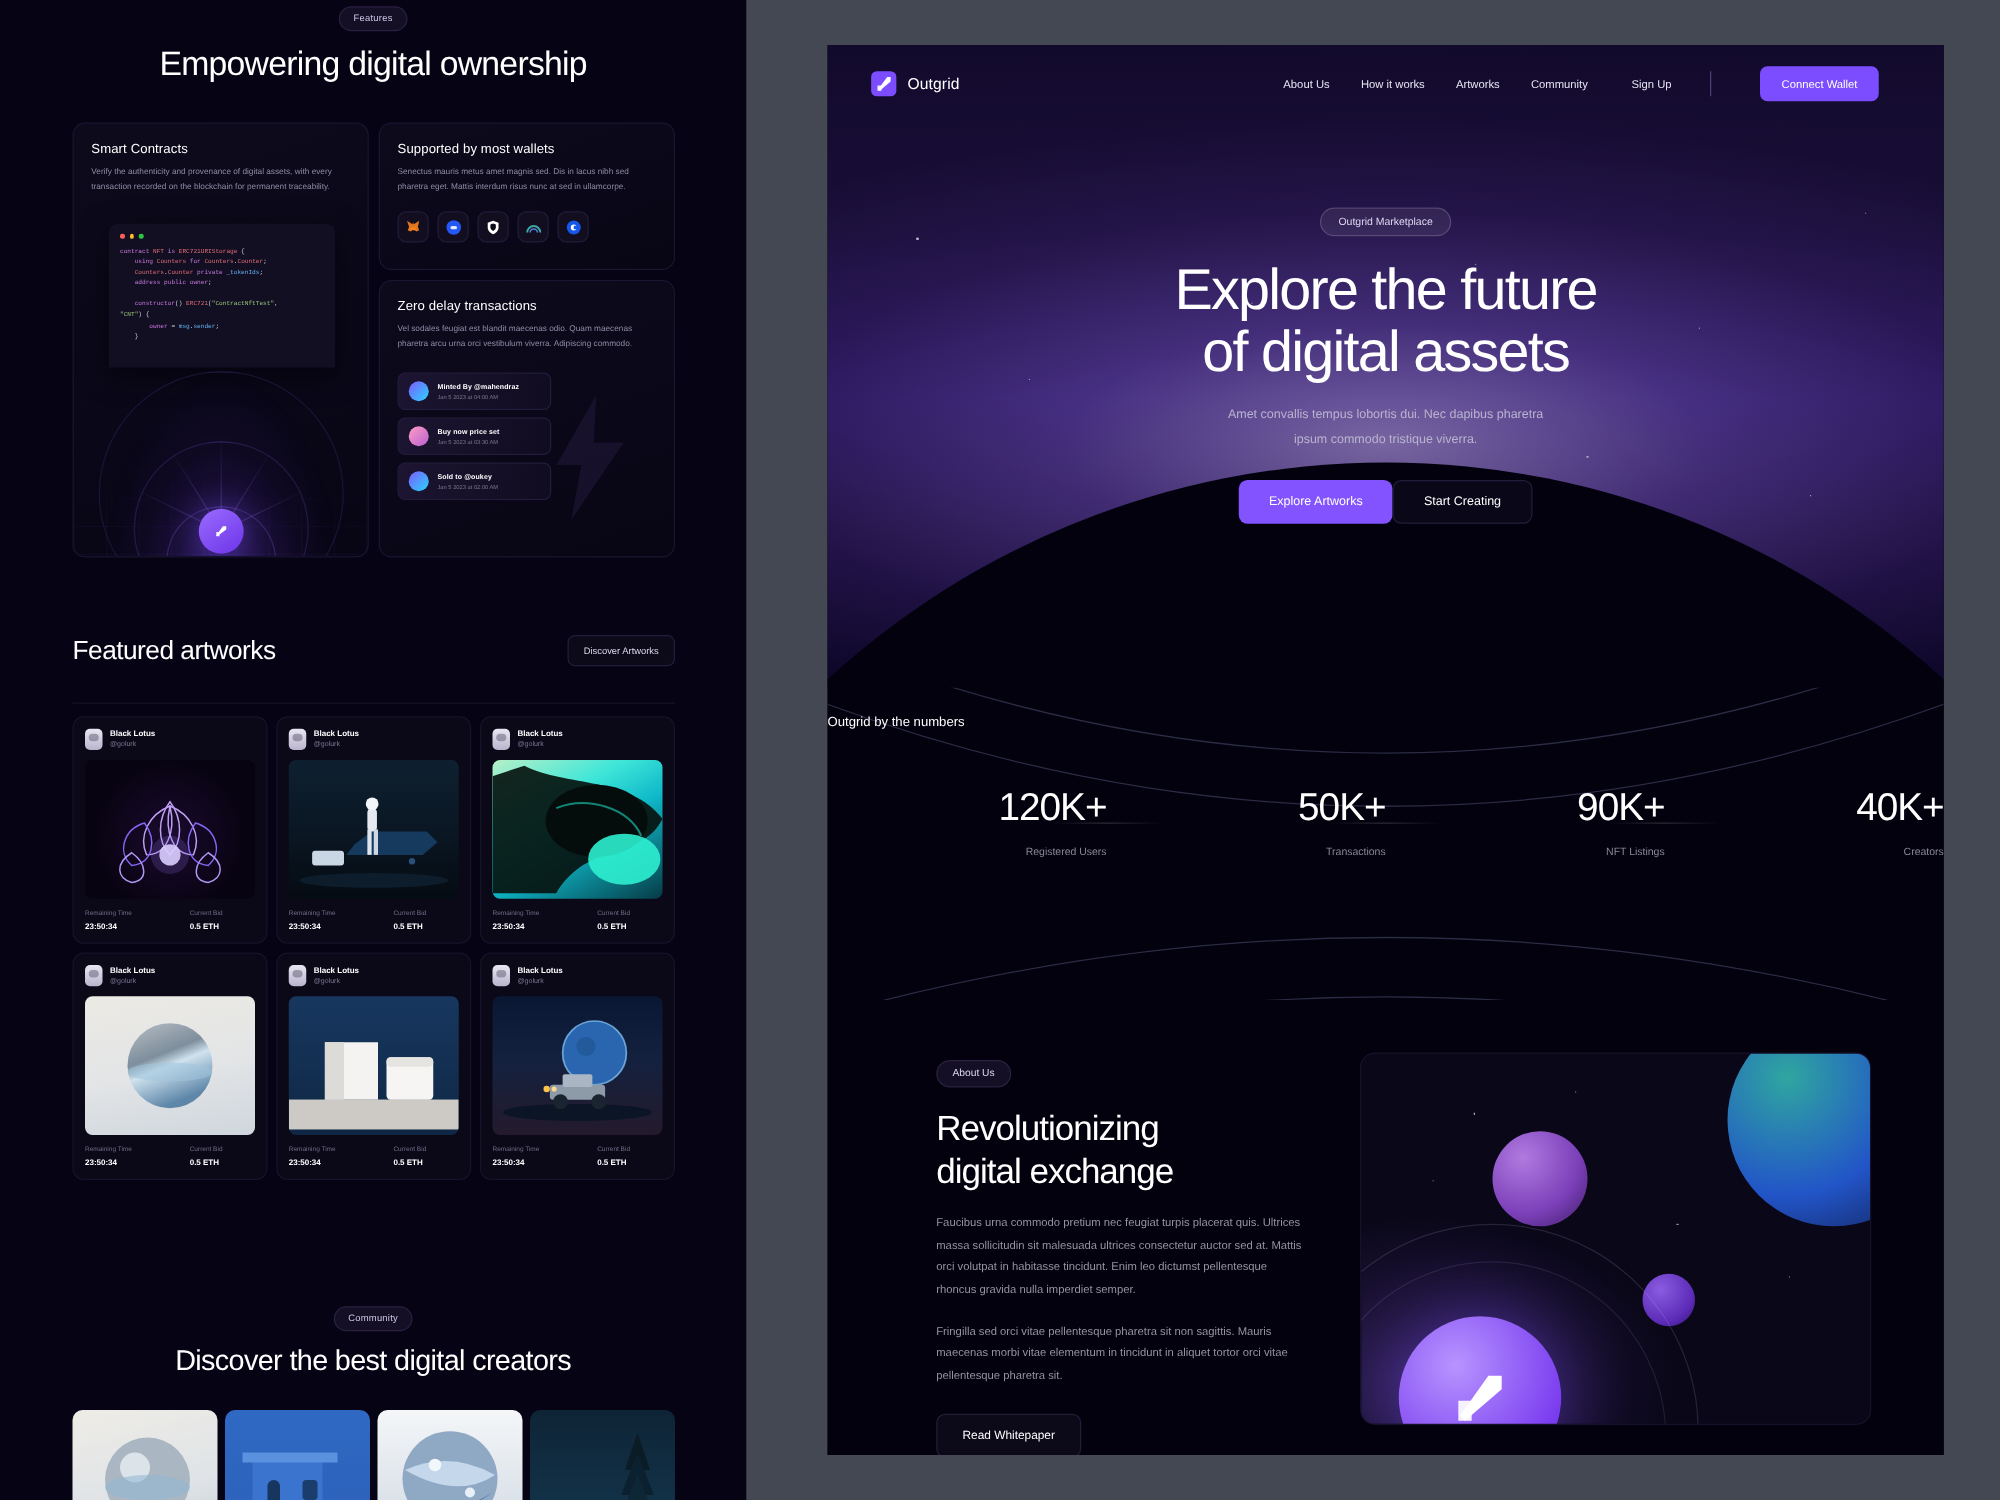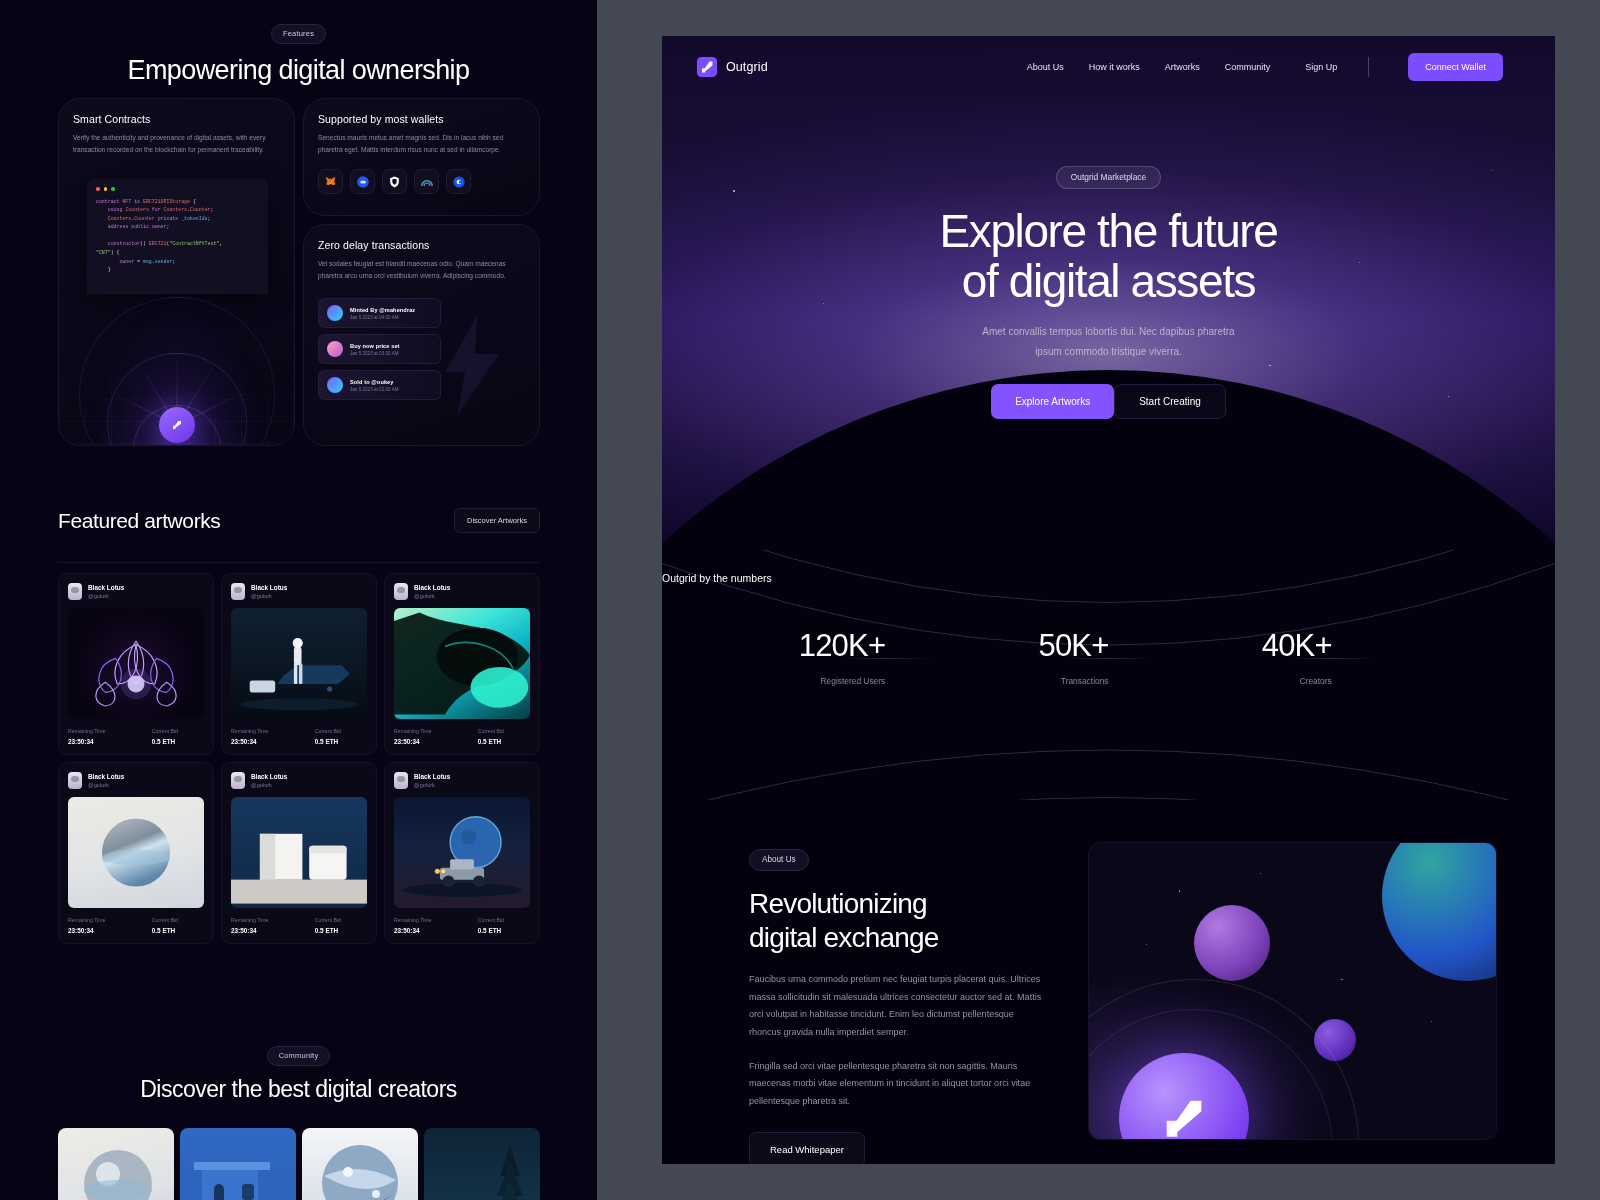--- a/index.html
+++ b/index.html
@@ -42,21 +42,21 @@
     position: absolute; left: 58px; top: 98px;
     width: 482px; height: 348px;
     display: grid;
     grid-template-columns: 237px 237px;
     grid-template-rows: 118px 1fr;
     gap: 8px;
   }
   .card {
     background: linear-gradient(160deg,#0d0a1c 0%, #0a0718 60%, #080514 100%);
     border: 1px solid #1b1630;
-    border-radius: 22px;
+    border-radius: 10px;
     overflow: hidden;
     position: relative;
   }
   .card-smart { grid-row: 1 / span 2; }
   .card-pad { padding: 14px 14px 0 14px; }
   .card-title {
     color: #fff; font-size: 10.5px; font-weight: 400; letter-spacing: .1px;
   }
   .card-body {
     color: #8e8aa3; font-size: 6.6px; line-height: 1.85;
@@ -334,21 +334,21 @@
   }
 </style>
 </head>
 <body>
 
 <div class="stage">
 
   <div class="left-panel">
     <div class="lp-inner">
 
-      <div class="center" style="padding-top:22px">
+      <div class="center" style="padding-top:4px">
         <span class="pill">Features</span>
         <div class="h-section">Empowering digital ownership</div>
       </div>
 
       <div class="feat-grid">
 
         <div class="card card-smart">
           <div class="card-pad">
             <div class="card-title">Smart Contracts</div>
             <div class="card-body">Verify the authenticity and provenance of digital assets, with every transaction recorded on the blockchain for permanent traceability.</div>
@@ -789,20 +789,24 @@
       <div class="stats-row">
         <div class="stat">
           <div class="stat-num">120K+</div>
           <div class="stat-lab">Registered Users</div>
         </div>
         <div class="stat">
           <div class="stat-num">50K+</div>
           <div class="stat-lab">Transactions</div>
         </div>
         <div class="stat">
+          <div class="stat-num">90K+</div>
+          <div class="stat-lab">NFT Listings</div>
+        </div>
+        <div class="stat">
           <div class="stat-num">40K+</div>
           <div class="stat-lab">Creators</div>
         </div>
       </div>
     </div>
 
     <div class="about">
       <div class="about-left">
         <span class="about-pill">About Us</span>
         <div class="about-h2">

